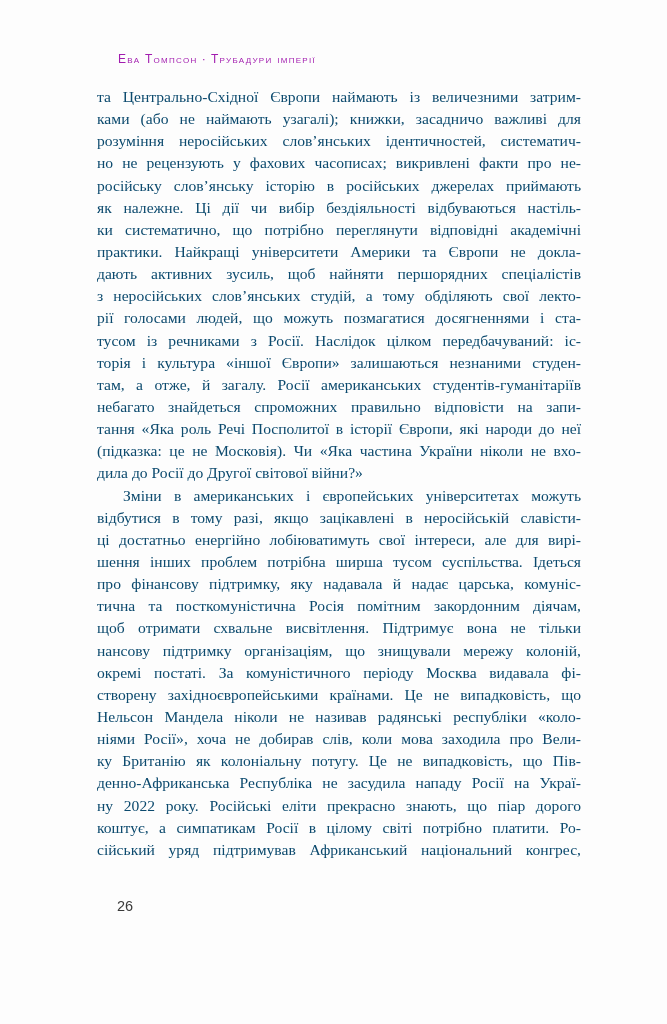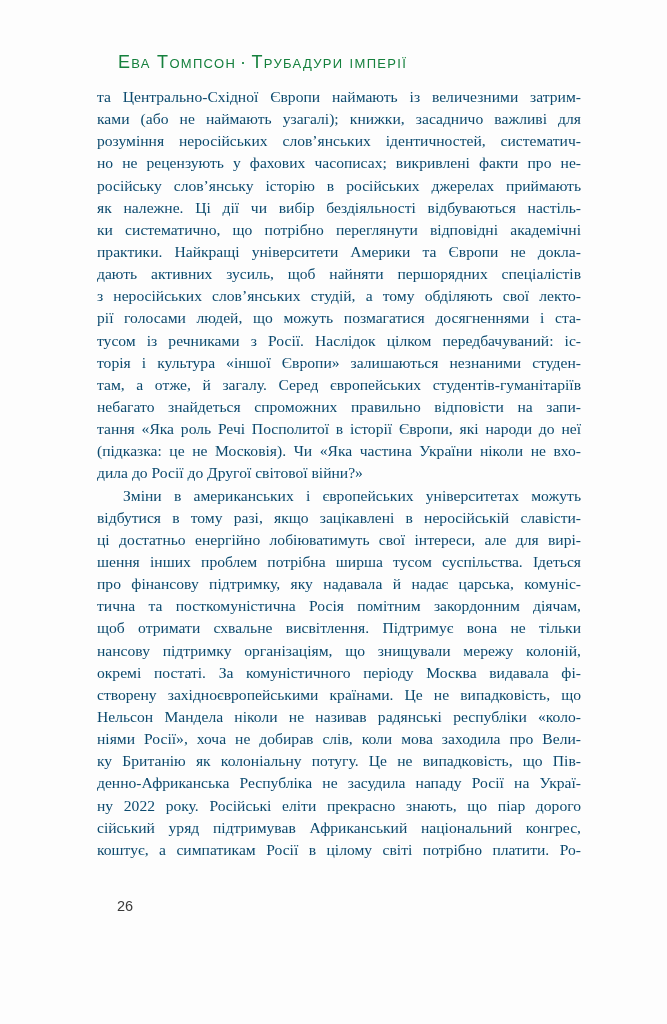--- a/index.html
+++ b/index.html
@@ -14,23 +14,23 @@
     background: #fdfdfd;
     overflow: hidden;
     font-family: "Liberation Serif", "DejaVu Serif", serif;
   }
   .running-header {
     position: absolute;
     left: 118px;
     top: 52px;
     font-family: "Liberation Sans", "DejaVu Sans", sans-serif;
     font-variant: small-caps;
-    font-size: 18px;
+    font-size: 12px;
     letter-spacing: 1.3px;
-    color: #15803d;
+    color: #a21caf;
     white-space: nowrap;
   }
   .running-header .sep {
     padding: 0 4px;
   }
   .page-body {
     position: absolute;
     left: 97px;
     top: 86px;
     width: 484px;
@@ -77,39 +77,39 @@
       <div class="line">но не рецензують у фахових часописах; викривлені факти про не-</div>
       <div class="line">російську слов’янську історію в російських джерелах приймають</div>
       <div class="line">як належне. Ці дії чи вибір бездіяльності відбуваються настіль-</div>
       <div class="line">ки систематично, що потрібно переглянути відповідні академічні</div>
       <div class="line">практики. Найкращі університети Америки та Європи не докла-</div>
       <div class="line">дають активних зусиль, щоб найняти першорядних спеціалістів</div>
       <div class="line">з неросійських слов’янських студій, а тому обділяють свої лекто-</div>
       <div class="line">рії голосами людей, що можуть позмагатися досягненнями і ста-</div>
       <div class="line">тусом із речниками з Росії. Наслідок цілком передбачуваний: іс-</div>
       <div class="line">торія і культура «іншої Європи» залишаються незнаними студен-</div>
-      <div class="line">там, а отже, й загалу. Серед європейських студентів-гуманітаріїв</div>
+      <div class="line">там, а отже, й загалу. Росії американських студентів-гуманітаріїв</div>
       <div class="line">небагато знайдеться спроможних правильно відповісти на запи-</div>
       <div class="line">тання «Яка роль Речі Посполитої в історії Європи, які народи до неї</div>
       <div class="line">(підказка: це не Московія). Чи «Яка частина України ніколи не вхо-</div>
       <div class="line paraend">дила до Росії до Другої світової війни?»</div>
       <div class="line indent">Зміни в американських і європейських університетах можуть</div>
       <div class="line">відбутися в тому разі, якщо зацікавлені в неросійській славісти-</div>
       <div class="line">ці достатньо енергійно лобіюватимуть свої інтереси, але для вирі-</div>
       <div class="line">шення інших проблем потрібна ширша тусом суспільства. Ідеться</div>
       <div class="line">про фінансову підтримку, яку надавала й надає царська, комуніс-</div>
       <div class="line">тична та посткомуністична Росія помітним закордонним діячам,</div>
       <div class="line">щоб отримати схвальне висвітлення. Підтримує вона не тільки</div>
       <div class="line">нансову підтримку організаціям, що знищували мережу колоній,</div>
       <div class="line">окремі постаті. За комуністичного періоду Москва видавала фі-</div>
       <div class="line">створену західноєвропейськими країнами. Це не випадковість, що</div>
       <div class="line">Нельсон Мандела ніколи не називав радянські республіки «коло-</div>
       <div class="line">ніями Росії», хоча не добирав слів, коли мова заходила про Вели-</div>
       <div class="line">ку Британію як колоніальну потугу. Це не випадковість, що Пів-</div>
       <div class="line">денно-Африканська Республіка не засудила нападу Росії на Украї-</div>
       <div class="line">ну 2022 року. Російські еліти прекрасно знають, що піар дорого</div>
+      <div class="line">коштує, а симпатикам Росії в цілому світі потрібно платити. Ро-</div>
       <div class="line">сійський уряд підтримував Африканський національний конгрес,</div>
-      <div class="line">коштує, а симпатикам Росії в цілому світі потрібно платити. Ро-</div>
     </div>
 
   <div class="page-number">26</div>
 
 </div>
 
 </body></html>

